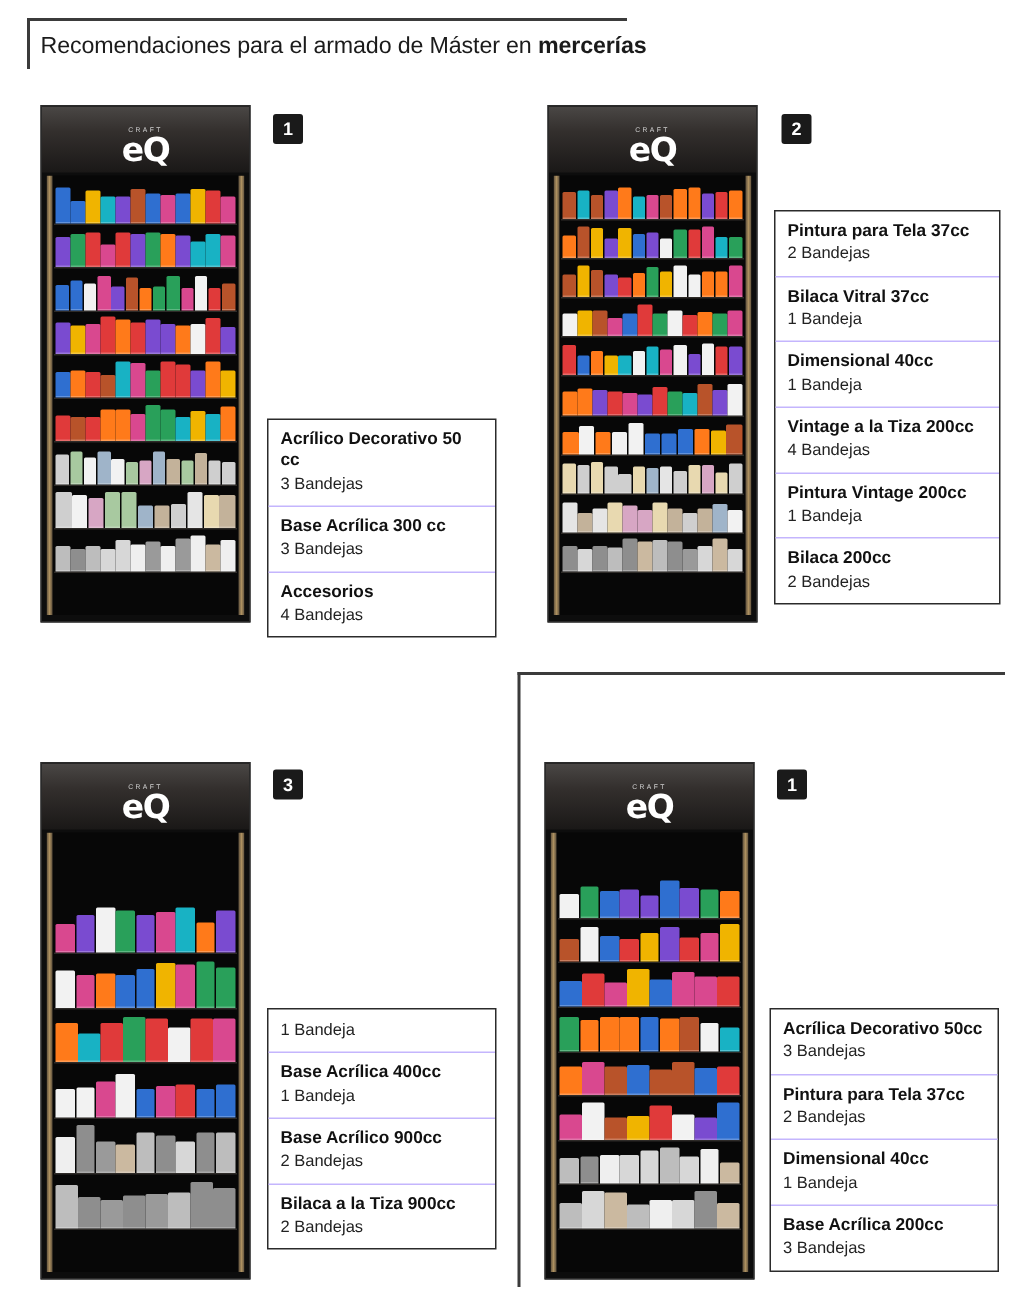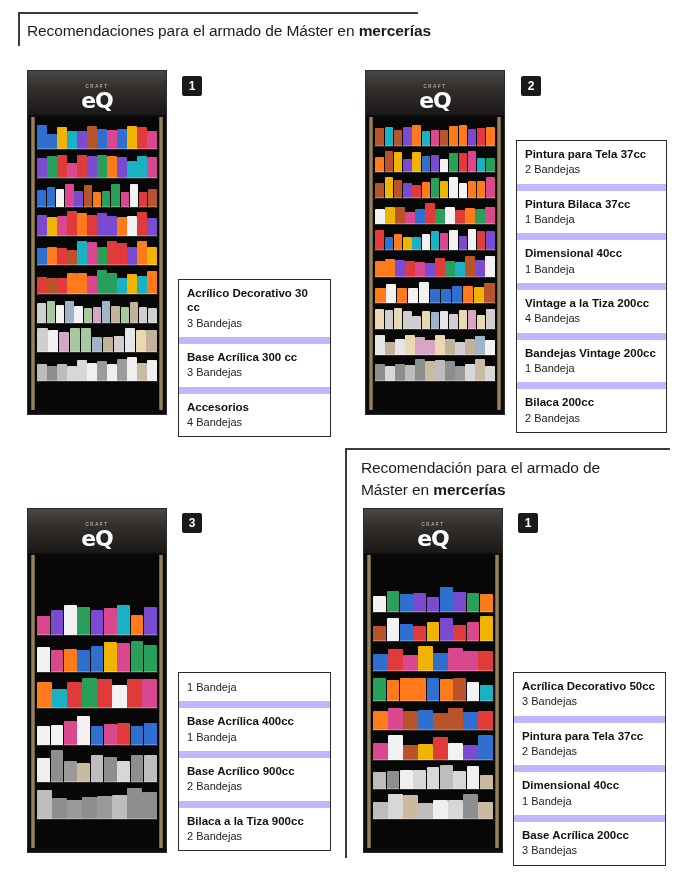--- a/index.html
+++ b/index.html
@@ -124,21 +124,21 @@
   }
 
   
   .info-table {
     position: absolute;
     border: 1px solid #2b2b2b;
     box-sizing: border-box;
     background: #ffffff;
   }
   .info-row {
-    border-bottom: 7px solid #c4b5fd;
+    border-bottom: 1px solid #c4b5fd;
     padding: 6px 8px 7px 8px;
     box-sizing: border-box;
   }
   .info-row:last-child { border-bottom: none; }
   .info-row .t {
     font-size: 11.5px;
     font-weight: 700;
     color: #111;
     line-height: 1.25;
     display: block;
@@ -300,21 +300,21 @@
           <div class="bottle" style="height: 23.9994px; background: rgb(239, 239, 239);"></div>
           <div class="bottle" style="height: 18.3506px; background: rgb(203, 185, 160);"></div>
           <div class="bottle" style="height: 20.7801px; background: rgb(239, 239, 239);"></div>
         </div>
       </div>
   </div>
   <div class="badge" style="left:182px; top:76px;">1</div>
 
   <div class="info-table" style="left:178px; top:279px; width:153px;">
     <div class="info-row">
-      <span class="t">Acrílico Decorativo 30 cc</span>
+      <span class="t">Acrílico Decorativo 50 cc</span>
       <span class="s">3 Bandejas</span>
     </div>
     <div class="info-row">
       <span class="t">Base Acrílica 300 cc</span>
       <span class="s">3 Bandejas</span>
     </div>
     <div class="info-row">
       <span class="t">Accesorios</span>
       <span class="s">4 Bandejas</span>
     </div>
@@ -477,33 +477,33 @@
       </div>
   </div>
   <div class="badge" style="left:521px; top:76px;">2</div>
 
   <div class="info-table" style="left:516px; top:140px; width:151px;">
     <div class="info-row">
       <span class="t">Pintura para Tela 37cc</span>
       <span class="s">2 Bandejas</span>
     </div>
     <div class="info-row">
-      <span class="t">Pintura Bilaca 37cc</span>
+      <span class="t">Bilaca Vitral 37cc</span>
       <span class="s">1 Bandeja</span>
     </div>
     <div class="info-row">
       <span class="t">Dimensional 40cc</span>
       <span class="s">1 Bandeja</span>
     </div>
     <div class="info-row">
       <span class="t">Vintage a la Tiza 200cc</span>
       <span class="s">4 Bandejas</span>
     </div>
     <div class="info-row">
-      <span class="t">Bandejas Vintage 200cc</span>
+      <span class="t">Pintura Vintage 200cc</span>
       <span class="s">1 Bandeja</span>
     </div>
     <div class="info-row">
       <span class="t">Bilaca 200cc</span>
       <span class="s">2 Bandejas</span>
     </div>
   </div>
 
   <div class="rack" style="left:27px; top:508px; width:140px; height:345px;">
     <div class="rack-top" style="height:44px;">
@@ -596,24 +596,20 @@
       <span class="s">2 Bandejas</span>
     </div>
     <div class="info-row">
       <span class="t">Bilaca a la Tiza 900cc</span>
       <span class="s">2 Bandejas</span>
     </div>
   </div>
 
   <div class="head-rule" style="left:345px; top:448px; width:1.5px; height:410px;"></div>
   <div class="head-rule" style="left:345px; top:448px; width:325px; height:1.5px;"></div>
-  <div class="heading" style="left:361px; top:457px; width:300px;">
-    <span>Recomendación para el armado de</span><br>
-    <span>Máster en </span><b>mercerías</b>
-  </div>
 
   <div class="rack" style="left:363px; top:508px; width:140px; height:345px;">
     <div class="rack-top" style="height:44px;">
       <div class="rack-logo">
         <span class="craft">CRAFT</span>
         <span class="eq">eQ</span>
       </div>
     </div>
     <div class="rack-body" style="top:46px; bottom:4px;">
       <div class="side-rail left"></div>

